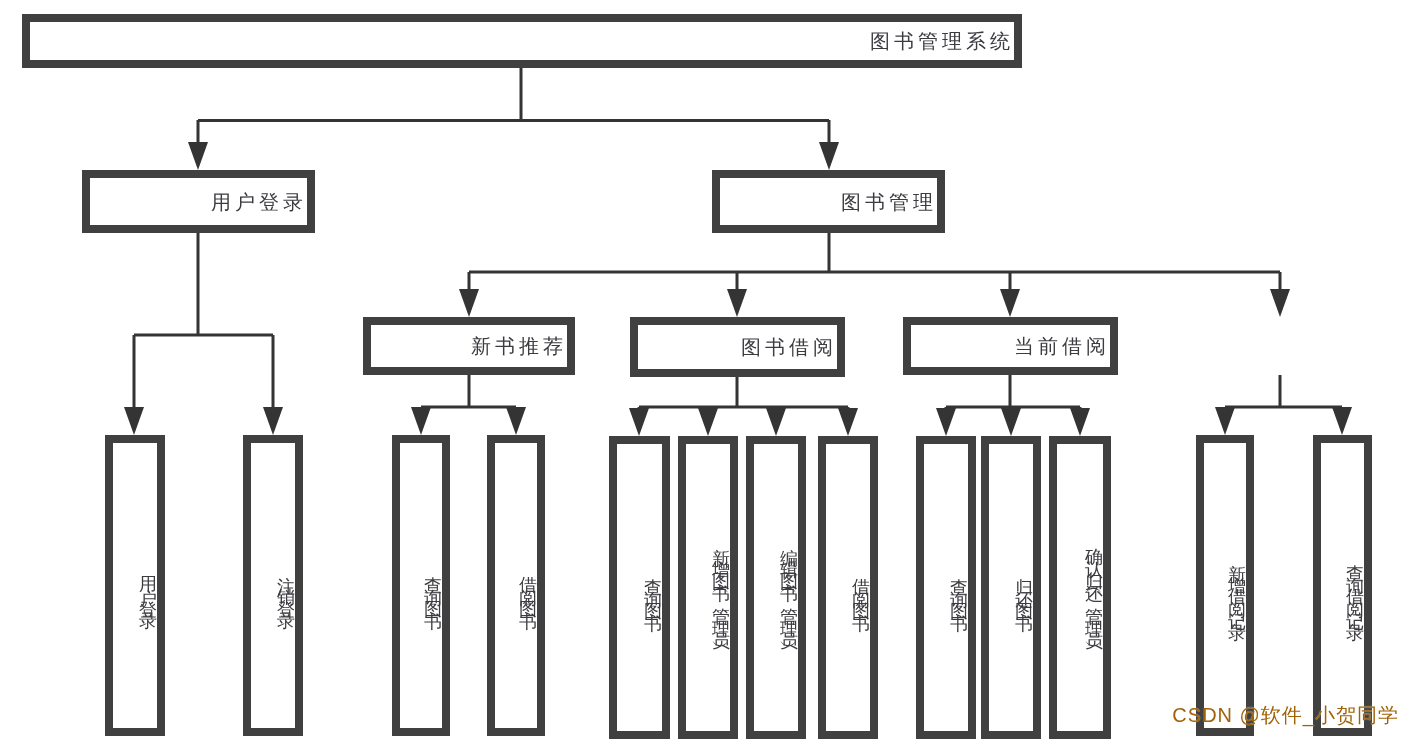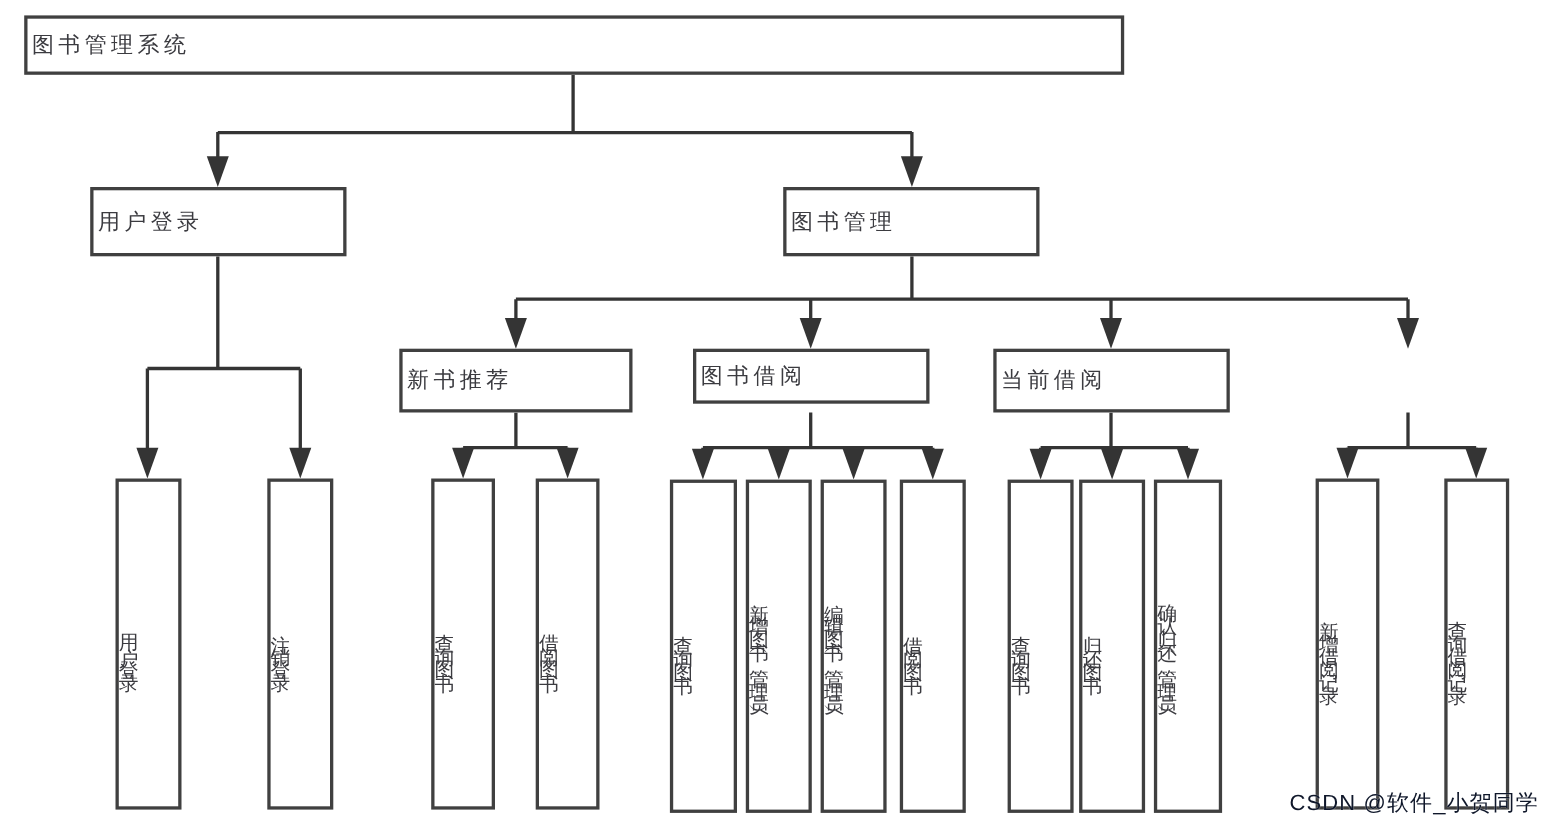--- a/index.html
+++ b/index.html
@@ -2,34 +2,34 @@
 <html><head>
 <meta charset="utf-8">
 <style>
   html,body{margin:0;padding:0;background:#ffffff;}
   #canvas{
     position:relative;width:1405px;height:747px;background:#ffffff;overflow:hidden;
     font-family:"Liberation Sans","DejaVu Sans",sans-serif;
   }
   #wires{position:absolute;left:0;top:0;z-index:1;}
   .node{
-    position:absolute;box-sizing:border-box;border:3px solid #404040;background:#ffffff;
-    display:flex;align-items:center;justify-content:flex-start;z-index:2;
+    position:absolute;box-sizing:border-box;border:8px solid #404040;background:#ffffff;
+    display:flex;align-items:center;justify-content:flex-end;z-index:2;
   }
   .hlbl{
     font-size:20px;letter-spacing:4px;color:#3b3b40;white-space:nowrap;line-height:1;
     text-indent:4px;
   }
   .vlbl{
     writing-mode:vertical-rl;text-orientation:mixed;
     font-size:18px;letter-spacing:12px;color:#3b3b40;line-height:1;
   }
   #watermark{
-    position:absolute;right:6px;bottom:4px;z-index:5;
-    font-size:20px;color:#0f172a;letter-spacing:1px;white-space:nowrap;
+    position:absolute;right:6px;bottom:18px;z-index:5;
+    font-size:20px;color:#a16207;letter-spacing:1px;white-space:nowrap;
     text-shadow:0 0 1px rgba(255,255,255,0.8);
     margin-top:15px;
   }
 </style>
 </head>
 <body>
 
 <div id="canvas">
 
   <svg id="wires" width="1405" height="747" viewBox="0 0 1405 747">
@@ -78,21 +78,21 @@
   <div class="node" style="left:82px;top:170px;width:233px;height:63px">
     <span class="hlbl">用户登录</span>
   </div>
   <div class="node" style="left:363px;top:317px;width:212px;height:58px">
     <span class="hlbl">新书推荐</span>
   </div>
 
   <div class="node" style="left:712px;top:170px;width:233px;height:63px">
     <span class="hlbl">图书管理</span>
   </div>
-  <div class="node" style="left:630px;top:317px;width:215px;height:50px">
+  <div class="node" style="left:630px;top:317px;width:215px;height:60px">
     <span class="hlbl">图书借阅</span>
   </div>
   <div class="node" style="left:903px;top:317px;width:215px;height:58px">
     <span class="hlbl">当前借阅</span>
   </div>
 
   <div class="node" style="left:105px;top:435px;width:60px;height:301px">
     <span class="vlbl">用户登录</span>
   </div>
   <div class="node" style="left:243px;top:435px;width:60px;height:301px">

